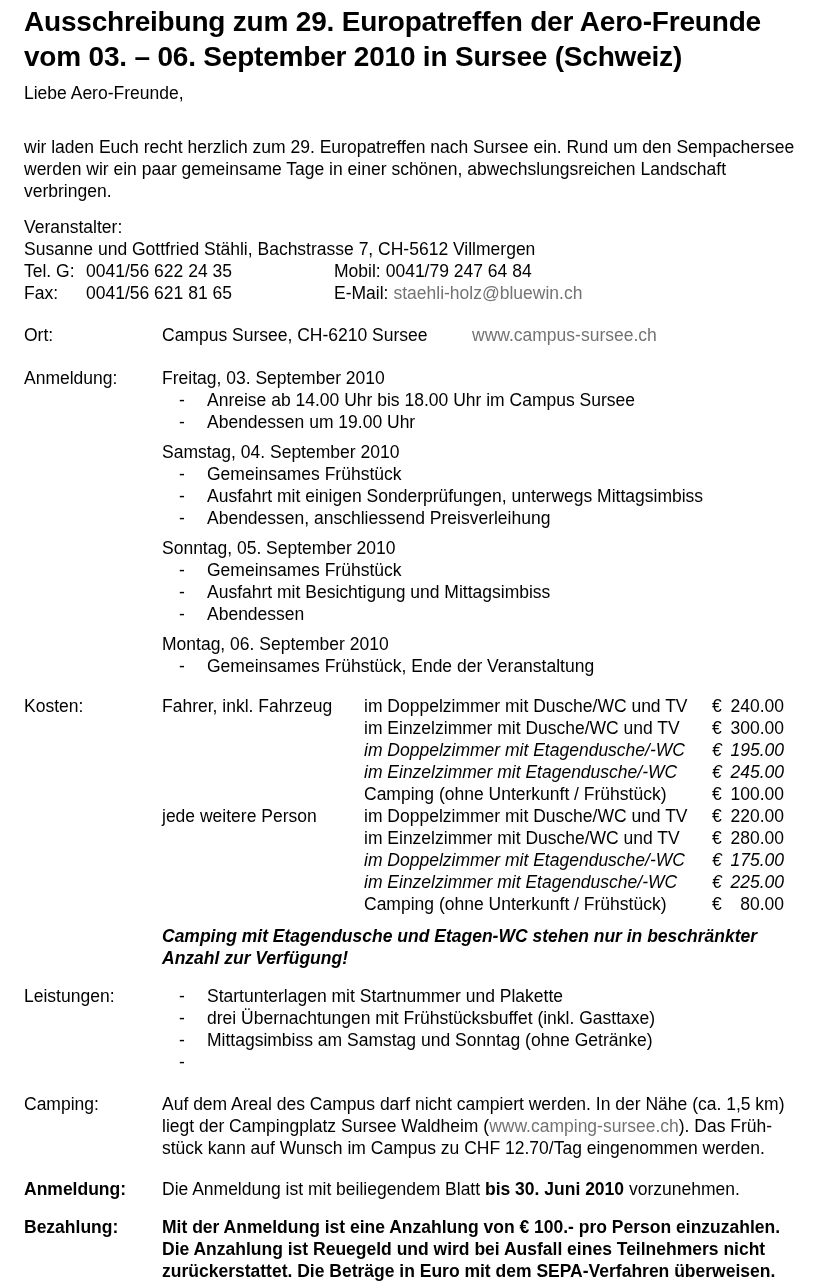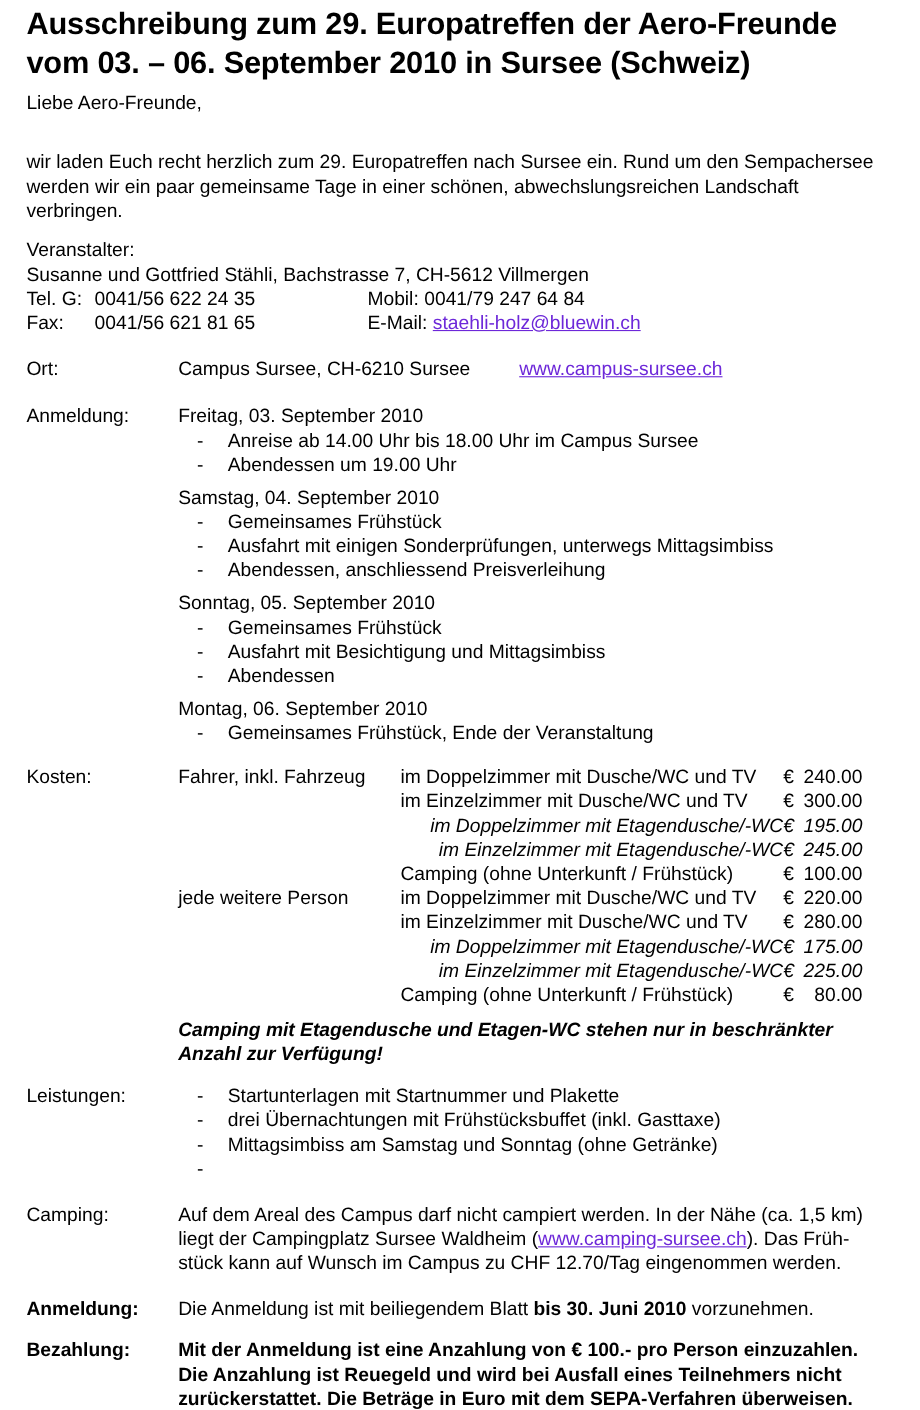--- a/index.html
+++ b/index.html
@@ -6,22 +6,22 @@
     margin: 0; padding: 0;
     width: 836px; height: 1282px;
     background: #ffffff; color: #000000;
     font-family: "Liberation Sans", sans-serif;
     font-size: 17.5px; line-height: 22px;
     overflow: hidden;
   }
   .page { padding: 0 6px 0 24px; }
   .line { display: block; white-space: nowrap; }
   .bold { font-weight: bold; }
-  .it { font-style: italic; text-align: right; }
-  .link { color: #6d28d9; text-decoration: underline; cursor: pointer; }
+  .it { font-style: italic; }
+  .link { color: #737373; cursor: pointer; }
 
   
   .title { margin: 4px 0 0 0; font-size: 28px; line-height: 35px; font-weight: bold; letter-spacing: -0.2px; }
 
   .greeting { margin: 8px 0 0 0; }
   .intro { margin: 32px 0 0 0; }
 
   
   .row { display: flex; align-items: flex-start; }
   .label { width: 138px; flex-shrink: 0; }

